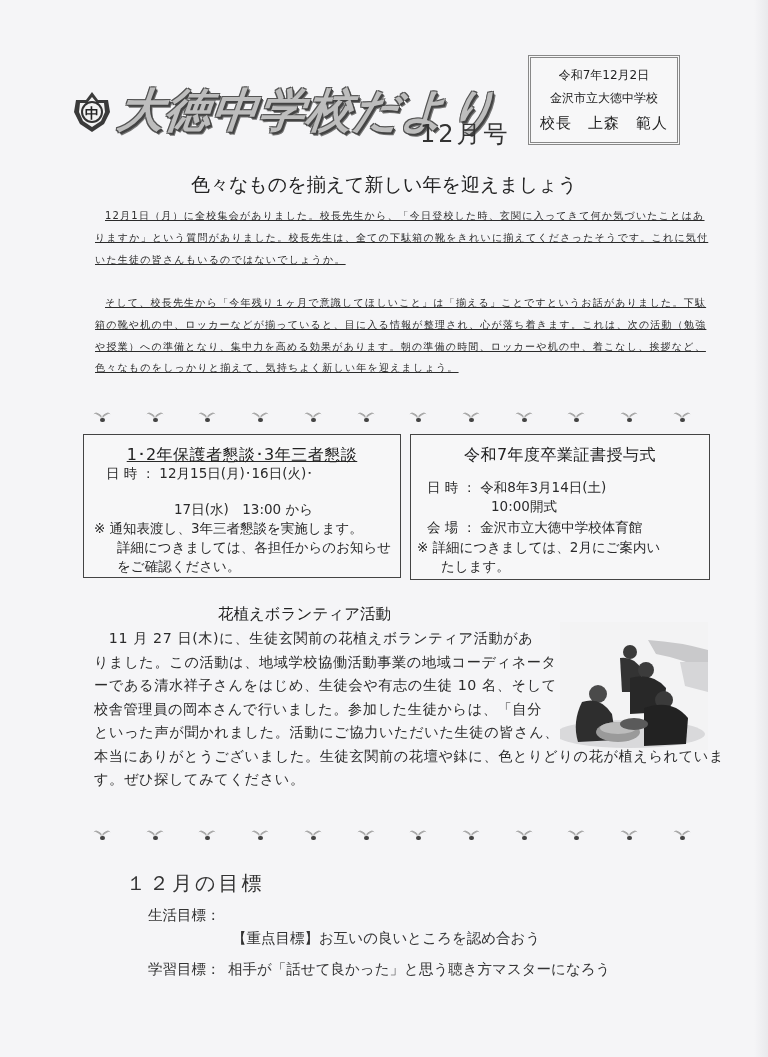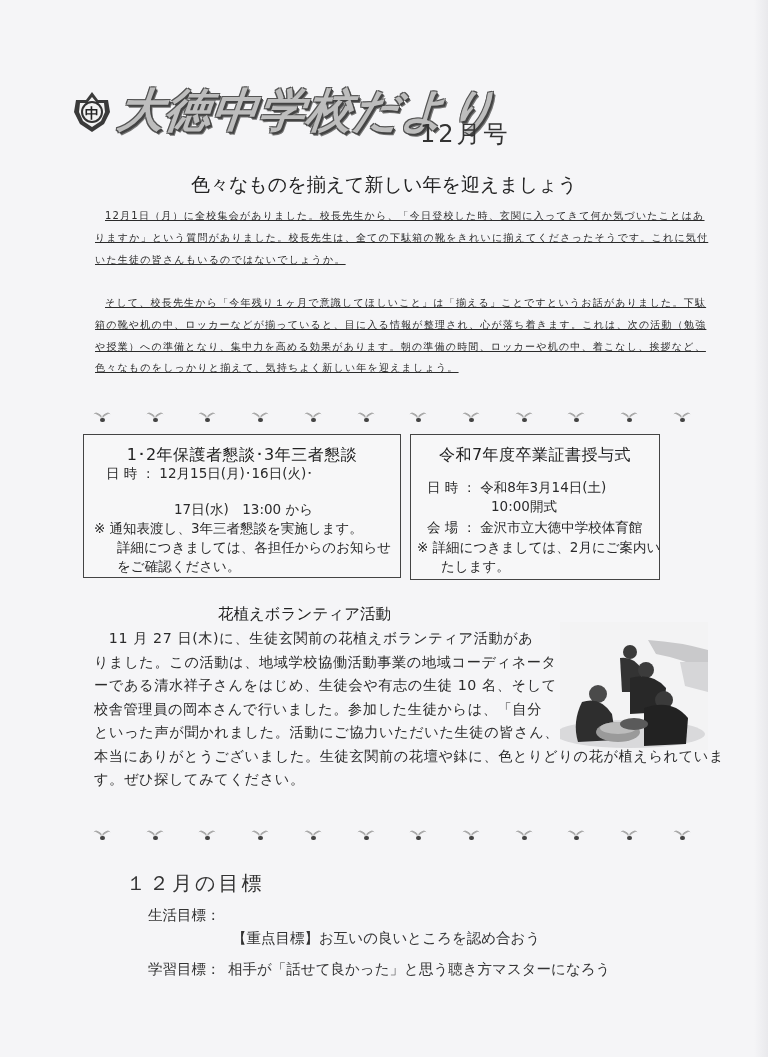--- a/index.html
+++ b/index.html
@@ -45,22 +45,22 @@
   .sprout { width: 20px; height: 12px; position: relative; }
   .sprout:before, .sprout:after {
     content: ""; position: absolute; top: 1px; width: 9px; height: 4px; border-top: 2px solid #aaa; border-radius: 4px 4px 0 0;
   }
   .sprout:before { left: 1px; transform: rotate(30deg); }
   .sprout:after { right: 1px; transform: rotate(-30deg); }
   .sprout i { position: absolute; left: 8px; top: 6px; width: 5px; height: 4px; background: #444; border-radius: 2px; }
 
   
   .box { position: absolute; border: 1.5px solid #444; background: #f7f7f8; box-sizing: border-box; }
-  .boxL { left: 83px; top: 434px; width: 318px; height: 144px; }
-  .boxR { left: 410px; top: 434px; width: 250px; height: 146px; }
+  .boxL { left: 83px; top: 434px; width: 318px; height: 144px; text-decoration: underline; }
+  .boxR { left: 410px; top: 434px; width: 300px; height: 146px; }
   .box .title { text-align: center; font-size: 16px; margin-top: 10px; color: #222; letter-spacing: 0.5px; }
   .box .line { font-size: 13.5px; line-height: 20px; color: #2a2a2a; position: absolute; white-space: nowrap; }
 
   
   .h2 { position: absolute; left: 218px; top: 604px; font-size: 15.5px; color: #222; text-align: right; }
   .p3 {
     position: absolute; left: 94px; top: 627px; width: 618px; font-size: 14.2px; line-height: 23.5px;
     color: #2b2b2b; letter-spacing: 0.6px; margin: 0;
   }
   .p3 .ln { display: block; white-space: nowrap; }
@@ -82,20 +82,25 @@
     <svg width="40" height="44" viewBox="0 0 40 44">
       <polygon points="20,2 26,10 36,10 38,22 32,34 20,42 8,34 2,22 4,10 14,10" fill="#3a3a3a"></polygon>
       <polygon points="20,7 25,13 32,13 33,22 29,31 20,37 11,31 7,22 8,13 15,13" fill="#f2f2f2"></polygon>
       <circle cx="20" cy="22" r="10" fill="#f2f2f2" stroke="#333" stroke-width="2"></circle>
       <text x="20" y="27.5" text-anchor="middle" font-size="14" font-weight="bold" fill="#222" font-family="DejaVu Sans, sans-serif">中</text>
     </svg>
   </div>
   <div class="mast">大徳中学校だより</div>
   <div class="issue">12月号</div>
 
+  <div class="infobox">
+    <div class="d1">令和7年12月2日</div>
+    <div class="d2">金沢市立大徳中学校</div>
+    <div class="d3">校長　上森　範人</div>
+  </div>
 
   <div class="h1">色々なものを揃えて新しい年を迎えましょう</div>
   <p class="para p1">12月1日（月）に全校集会がありました。校長先生から、「今日登校した時、玄関に入ってきて何か気づいたことはありますか」という質問がありました。校長先生は、全ての下駄箱の靴をきれいに揃えてくださったそうです。これに気付いた生徒の皆さんもいるのではないでしょうか。</p>
   <p class="para p2">そして、校長先生から「今年残り１ヶ月で意識してほしいこと」は「揃える」ことですというお話がありました。下駄箱の靴や机の中、ロッカーなどが揃っていると、目に入る情報が整理され、心が落ち着きます。これは、次の活動（勉強や授業）への準備となり、集中力を高める効果があります。朝の準備の時間、ロッカーや机の中、着こなし、挨拶など、色々なものをしっかりと揃えて、気持ちよく新しい年を迎えましょう。</p>
 
   <div class="divider div1">
     <span class="sprout">
         <i></i>
       </span>
     <span class="sprout">

